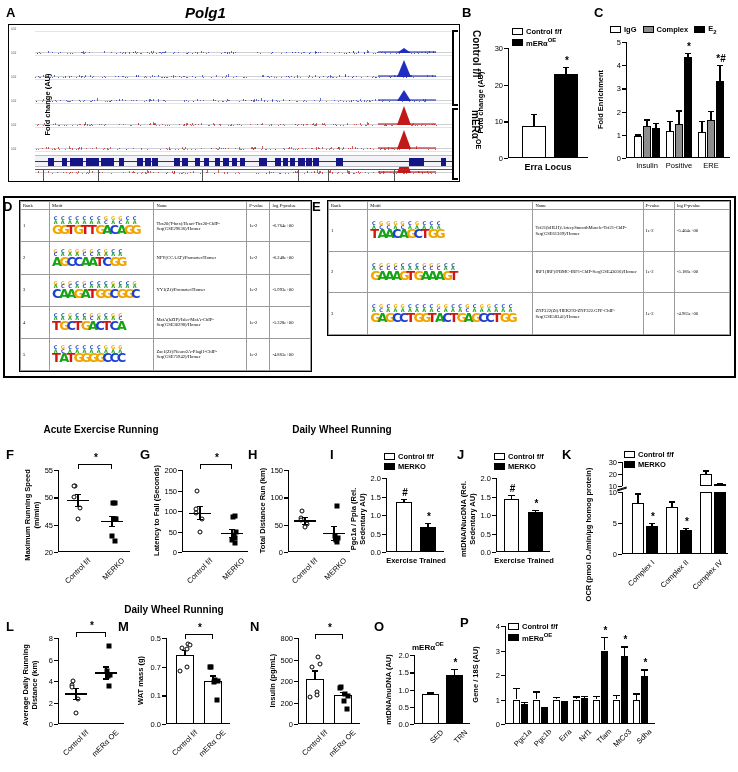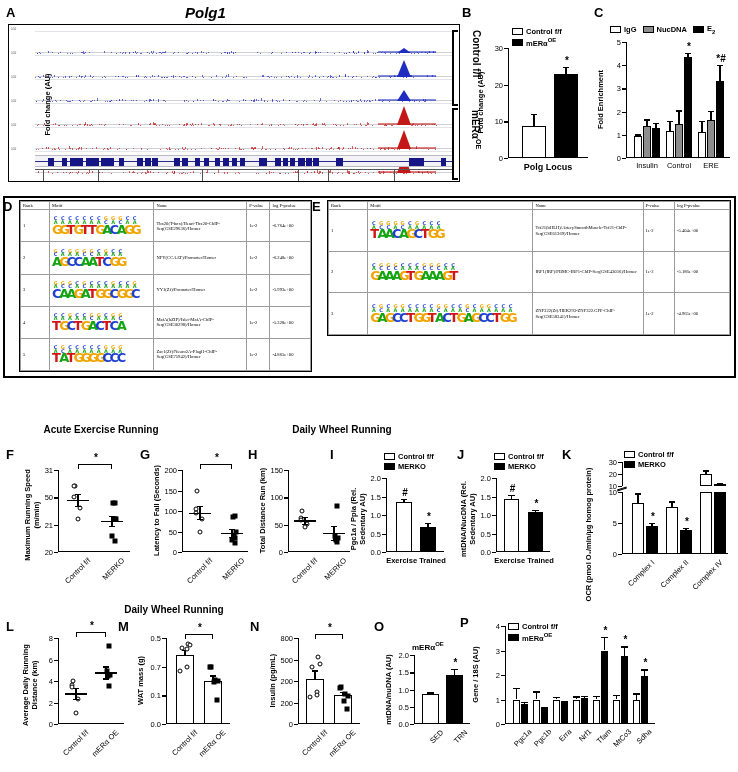--- a/index.html
+++ b/index.html
@@ -1105,34 +1105,34 @@
       <div class="ytick" style="top:0px;"></div>
       <div class="ytlab" style="top:0px;">30</div>
       <div class="ylab" style="position: absolute; width: 140px; left: -98px; top: 50px; white-space: normal;">Fold change (AU)</div>
       <div class="bar open" style="left:14px;width:24px;height:32.266666666666666px;"></div>
       <div class="err" style="left:25.35px;top:65.63333333333334px;height:12.1px;"></div>
       <div class="errcap" style="left:22.8px;top:65.63333333333334px;width:6.4px;"></div>
       <div class="bar fill" style="left:46px;width:24px;height:84.33333333333334px;"></div>
       <div class="err" style="left:57.35px;top:19.066666666666656px;height:6.6000000000000005px;"></div>
       <div class="errcap" style="left:54.8px;top:19.066666666666656px;width:6.4px;"></div>
       <div class="star" style="left:53px;top:8.066666666666656px;width:12px;text-align:center;">*</div>
-      <div class="xtlab" style="left: 12px; top: 114px; width: 56px; text-align: center; font-weight: bold; font-size: 9px;">Polg Locus</div>
+      <div class="xtlab" style="left: 12px; top: 114px; width: 56px; text-align: center; font-weight: bold; font-size: 9px;">Erra Locus</div>
     </div>
   <div class="abs ylab" style="left:-8px;top:100px;width:110px;">Fold change (AU)</div>
 
   <div class="abs panel-letter" style="left:594px;top:6px;">C</div>
   <div class="abs legend" style="left:610px;top:24px;">
     <div class="row" style="gap:6px">
       <span style="display:inline-flex;align-items:center;gap:3px">
           <span class="swatch open"></span>
           <span>IgG</span>
         </span>
       <span style="display:inline-flex;align-items:center;gap:3px">
           <span class="swatch grey"></span>
-          <span>NucDNA</span>
+          <span>Complex</span>
         </span>
       <span style="display:inline-flex;align-items:center;gap:3px">
           <span class="swatch fill"></span>
           <span><span>E</span><sub style="font-size:6px">2</sub></span>
         </span>
     </div>
   </div>
   <div class="abs plot" id="plotC" style="left:626px;top:42px;width:104px;height:116px;">
     <div class="axisY"></div>
       <div class="axisX"></div>
@@ -1162,21 +1162,21 @@
       <div class="bar open" style="left:40px;width:8px;height:26.68px;"></div>
       <div class="err" style="left:43.35px;top:78.88px;height:10.44px;"></div>
       <div class="errcap" style="left:40.8px;top:78.88px;width:6.4px;"></div>
       <div class="bar grey" style="left:49px;width:8px;height:34.336px;"></div>
       <div class="err" style="left:52.35px;top:68.208px;height:13.456px;"></div>
       <div class="errcap" style="left:49.8px;top:68.208px;width:6.4px;"></div>
       <div class="bar fill" style="left:58px;width:8px;height:100.91999999999999px;"></div>
       <div class="err" style="left:61.35px;top:10.904000000000014px;height:4.175999999999999px;"></div>
       <div class="errcap" style="left:58.8px;top:10.904000000000014px;width:6.4px;"></div>
       <div class="star" style="left:57px;top:-0.09599999999998587px;width:12px;text-align:center;">*</div>
-      <div class="xtlab" style="left: 25px; top: 119px; width: 56px; text-align: center;">Control</div>
+      <div class="xtlab" style="left: 25px; top: 119px; width: 56px; text-align: center;">Positive</div>
       <div class="bar open" style="left:72px;width:8px;height:25.520000000000003px;"></div>
       <div class="err" style="left:75.35px;top:78.88px;height:11.600000000000001px;"></div>
       <div class="errcap" style="left:72.8px;top:78.88px;width:6.4px;"></div>
       <div class="bar grey" style="left:81px;width:8px;height:38.279999999999994px;"></div>
       <div class="err" style="left:84.35px;top:68.904px;height:8.815999999999999px;"></div>
       <div class="errcap" style="left:81.8px;top:68.904px;width:6.4px;"></div>
       <div class="bar fill" style="left:90px;width:8px;height:76.55999999999999px;"></div>
       <div class="err" style="left:93.35px;top:22.736000000000015px;height:16.703999999999997px;"></div>
       <div class="errcap" style="left:90.8px;top:22.736000000000015px;width:6.4px;"></div>
       <div class="star" style="left:89px;top:11.736000000000015px;width:12px;text-align:center;">*#</div>
@@ -1782,25 +1782,25 @@
   <div class="abs panel-title" style="left:16px;top:424px;width:170px;">Acute Exercise Running</div>
   <div class="abs panel-title" style="left:262px;top:424px;width:160px;">Daily Wheel Running</div>
 
   <div class="abs panel-letter" style="left:6px;top:448px;">F</div>
   <div class="abs plot" id="plotF" style="left:58px;top:470px;width:72px;height:82px;">
     <div class="axisY"></div>
       <div class="axisX"></div>
   <div class="ytick" style="top:82px;"></div>
       <div class="ytlab" style="top:82px;">20</div>
       <div class="ytick" style="top:54.66666666666667px;"></div>
-      <div class="ytlab" style="top:54.66666666666667px;">21</div>
+      <div class="ytlab" style="top:54.66666666666667px;">45</div>
       <div class="ytick" style="top:27.333333333333336px;"></div>
       <div class="ytlab" style="top:27.333333333333336px;">50</div>
       <div class="ytick" style="top:0px;"></div>
-      <div class="ytlab" style="top:0px;">31</div>
+      <div class="ytlab" style="top:0px;">55</div>
       <div class="ylab" style="position: absolute; width: 120px; left: -86px; top: 36px; white-space: normal;">Maximum  Running Speed (m/min)</div>
       <div class="dotO" style="left:17.271077712658364px;top:16.39999999999999px;"></div>
       <div class="dotO" style="left:15.81741190041295px;top:16.39999999999999px;"></div>
       <div class="dotO" style="left:15.616276622571181px;top:27.333333333333336px;"></div>
       <div class="dotO" style="left:22.313930276927504px;top:38.266666666666666px;"></div>
       <div class="dotO" style="left:20.184410098094684px;top:49.199999999999996px;"></div>
       <div class="meanline" style="left:9px;top:29.51999999999999px;width:22px;"></div>
       <div class="err" style="left:19.35px;top:23.506666666666653px;height:12.026666666666667px;"></div>
       <div class="errcap" style="left:16.8px;top:23.506666666666653px;width:6.4px;"></div>
       <div class="errcap" style="left:16.8px;top:35.533333333333324px;width:6.4px;"></div>

